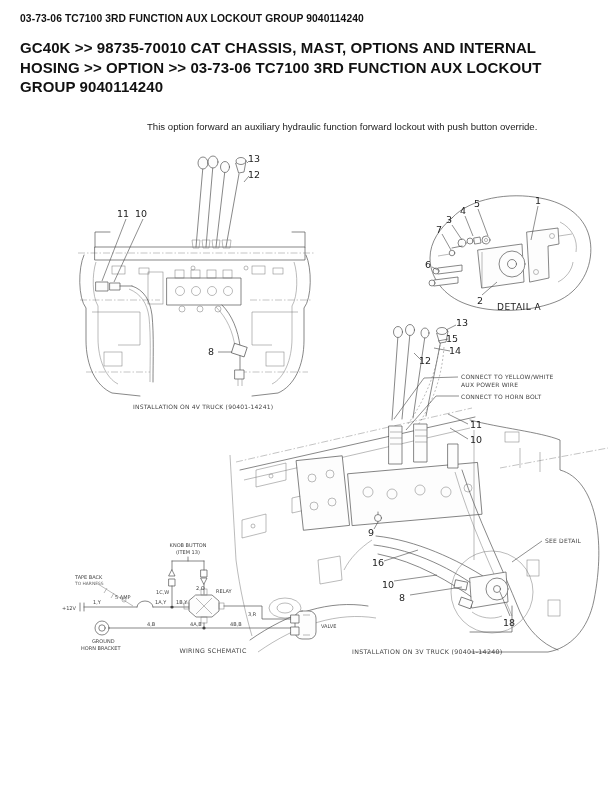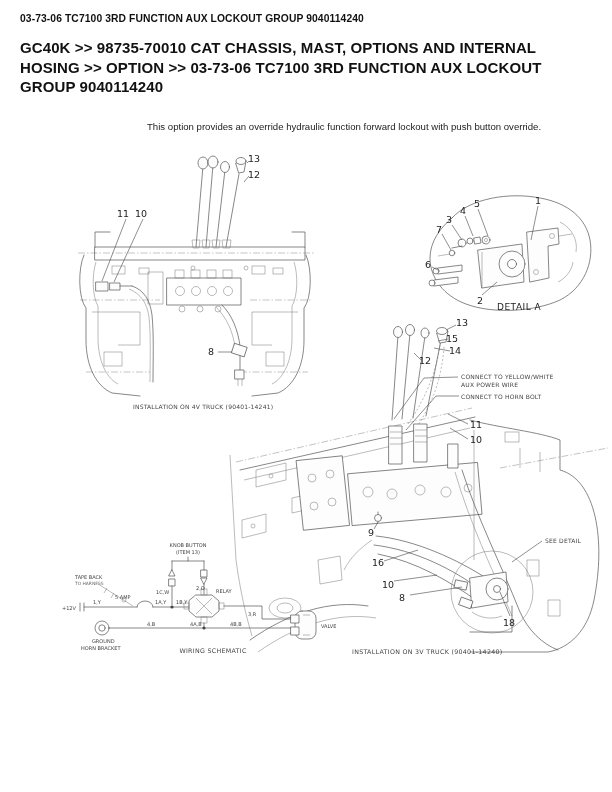--- a/index.html
+++ b/index.html
@@ -35,21 +35,21 @@
   .detcap{font-family:"DejaVu Sans",sans-serif;font-size:9px;fill:#222;letter-spacing:0.5px;}
   .fillw{fill:#fdfdfd;}
 </style>
 </head>
 <body>
 
 <div id="page">
 
   <div class="doc-title">03-73-06 TC7100 3RD FUNCTION AUX LOCKOUT GROUP 9040114240</div>
   <div class="doc-breadcrumb">GC40K &gt;&gt; 98735-70010 CAT CHASSIS, MAST, OPTIONS AND INTERNAL HOSING &gt;&gt; OPTION &gt;&gt; 03-73-06 TC7100 3RD FUNCTION AUX LOCKOUT GROUP 9040114240</div>
-  <div class="doc-desc">This option provides an override hydraulic function forward lockout with push button override.</div>
+  <div class="doc-desc">This option forward an auxiliary hydraulic function forward lockout with push button override.</div>
 
   <svg width="612" height="792" viewBox="0 0 612 792">
 
     <g>
 
       <path class="cline" d="M78,253 L314,253"></path>
       <path class="cline" d="M80,300 L160,300 M250,300 L312,300"></path>
       <path class="cline" d="M86,372 L150,372 M240,372 L308,372"></path>
 
       <rect class="art" x="95" y="247" width="210" height="13"></rect>

